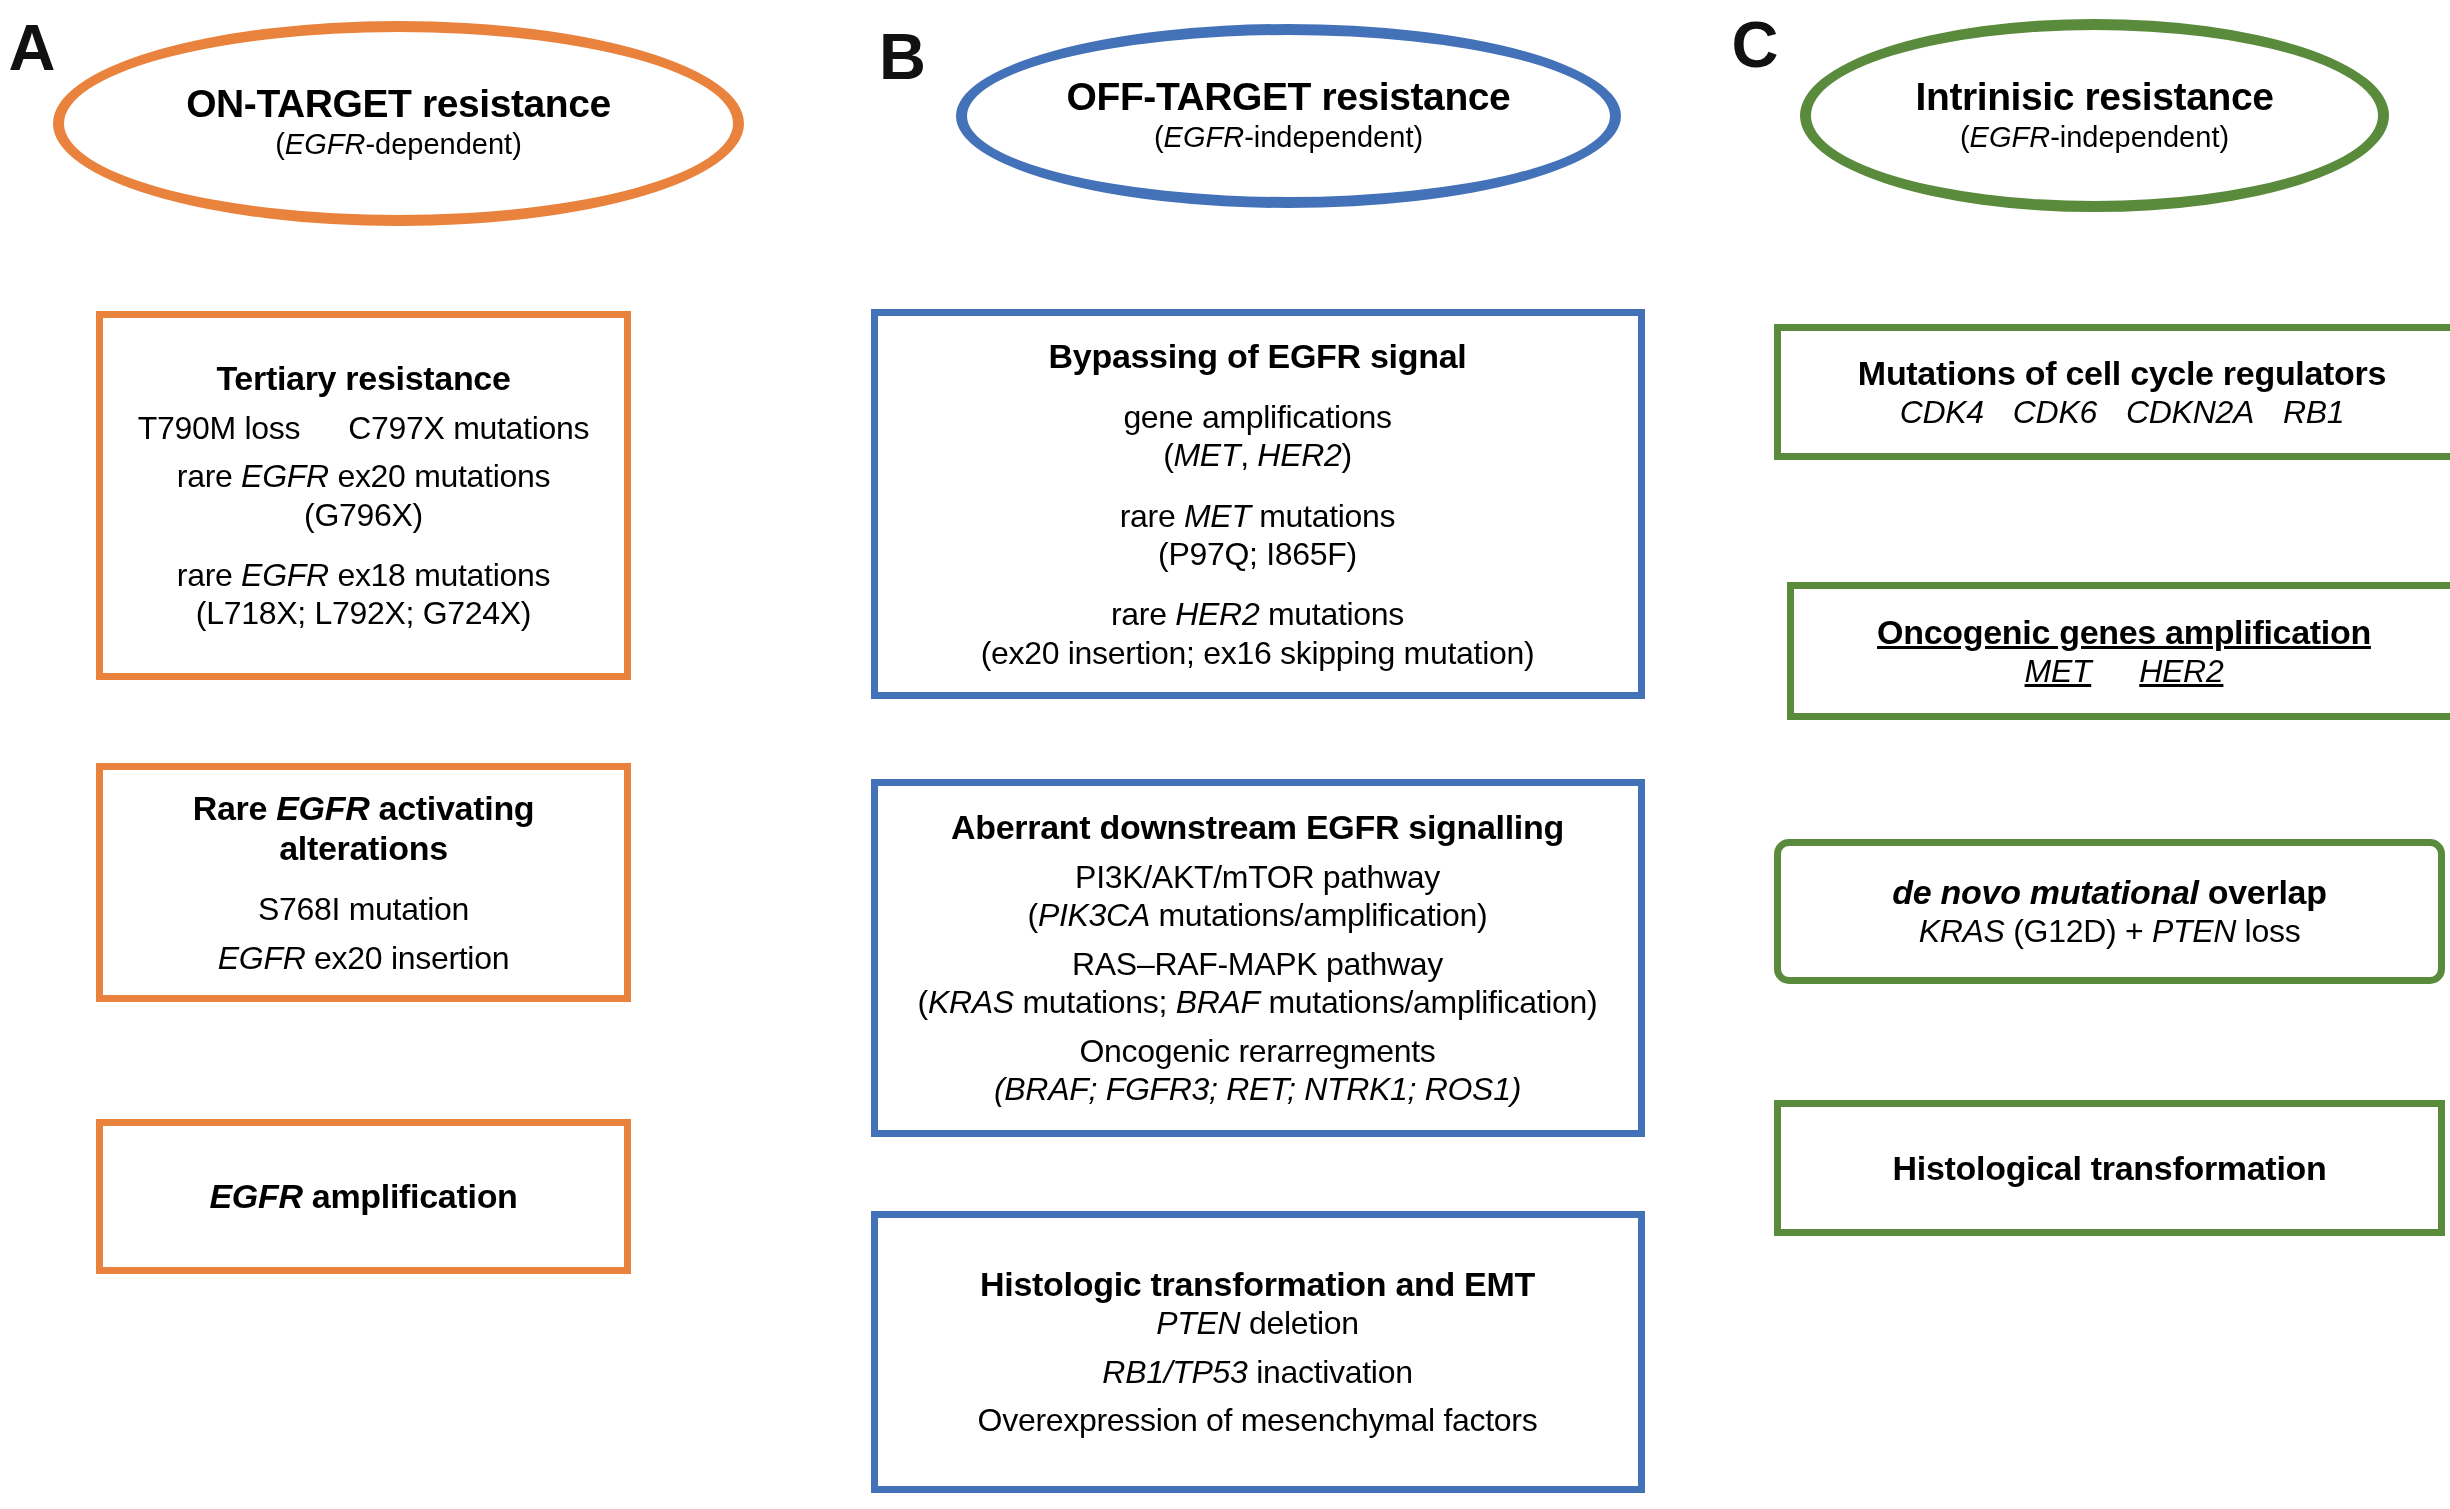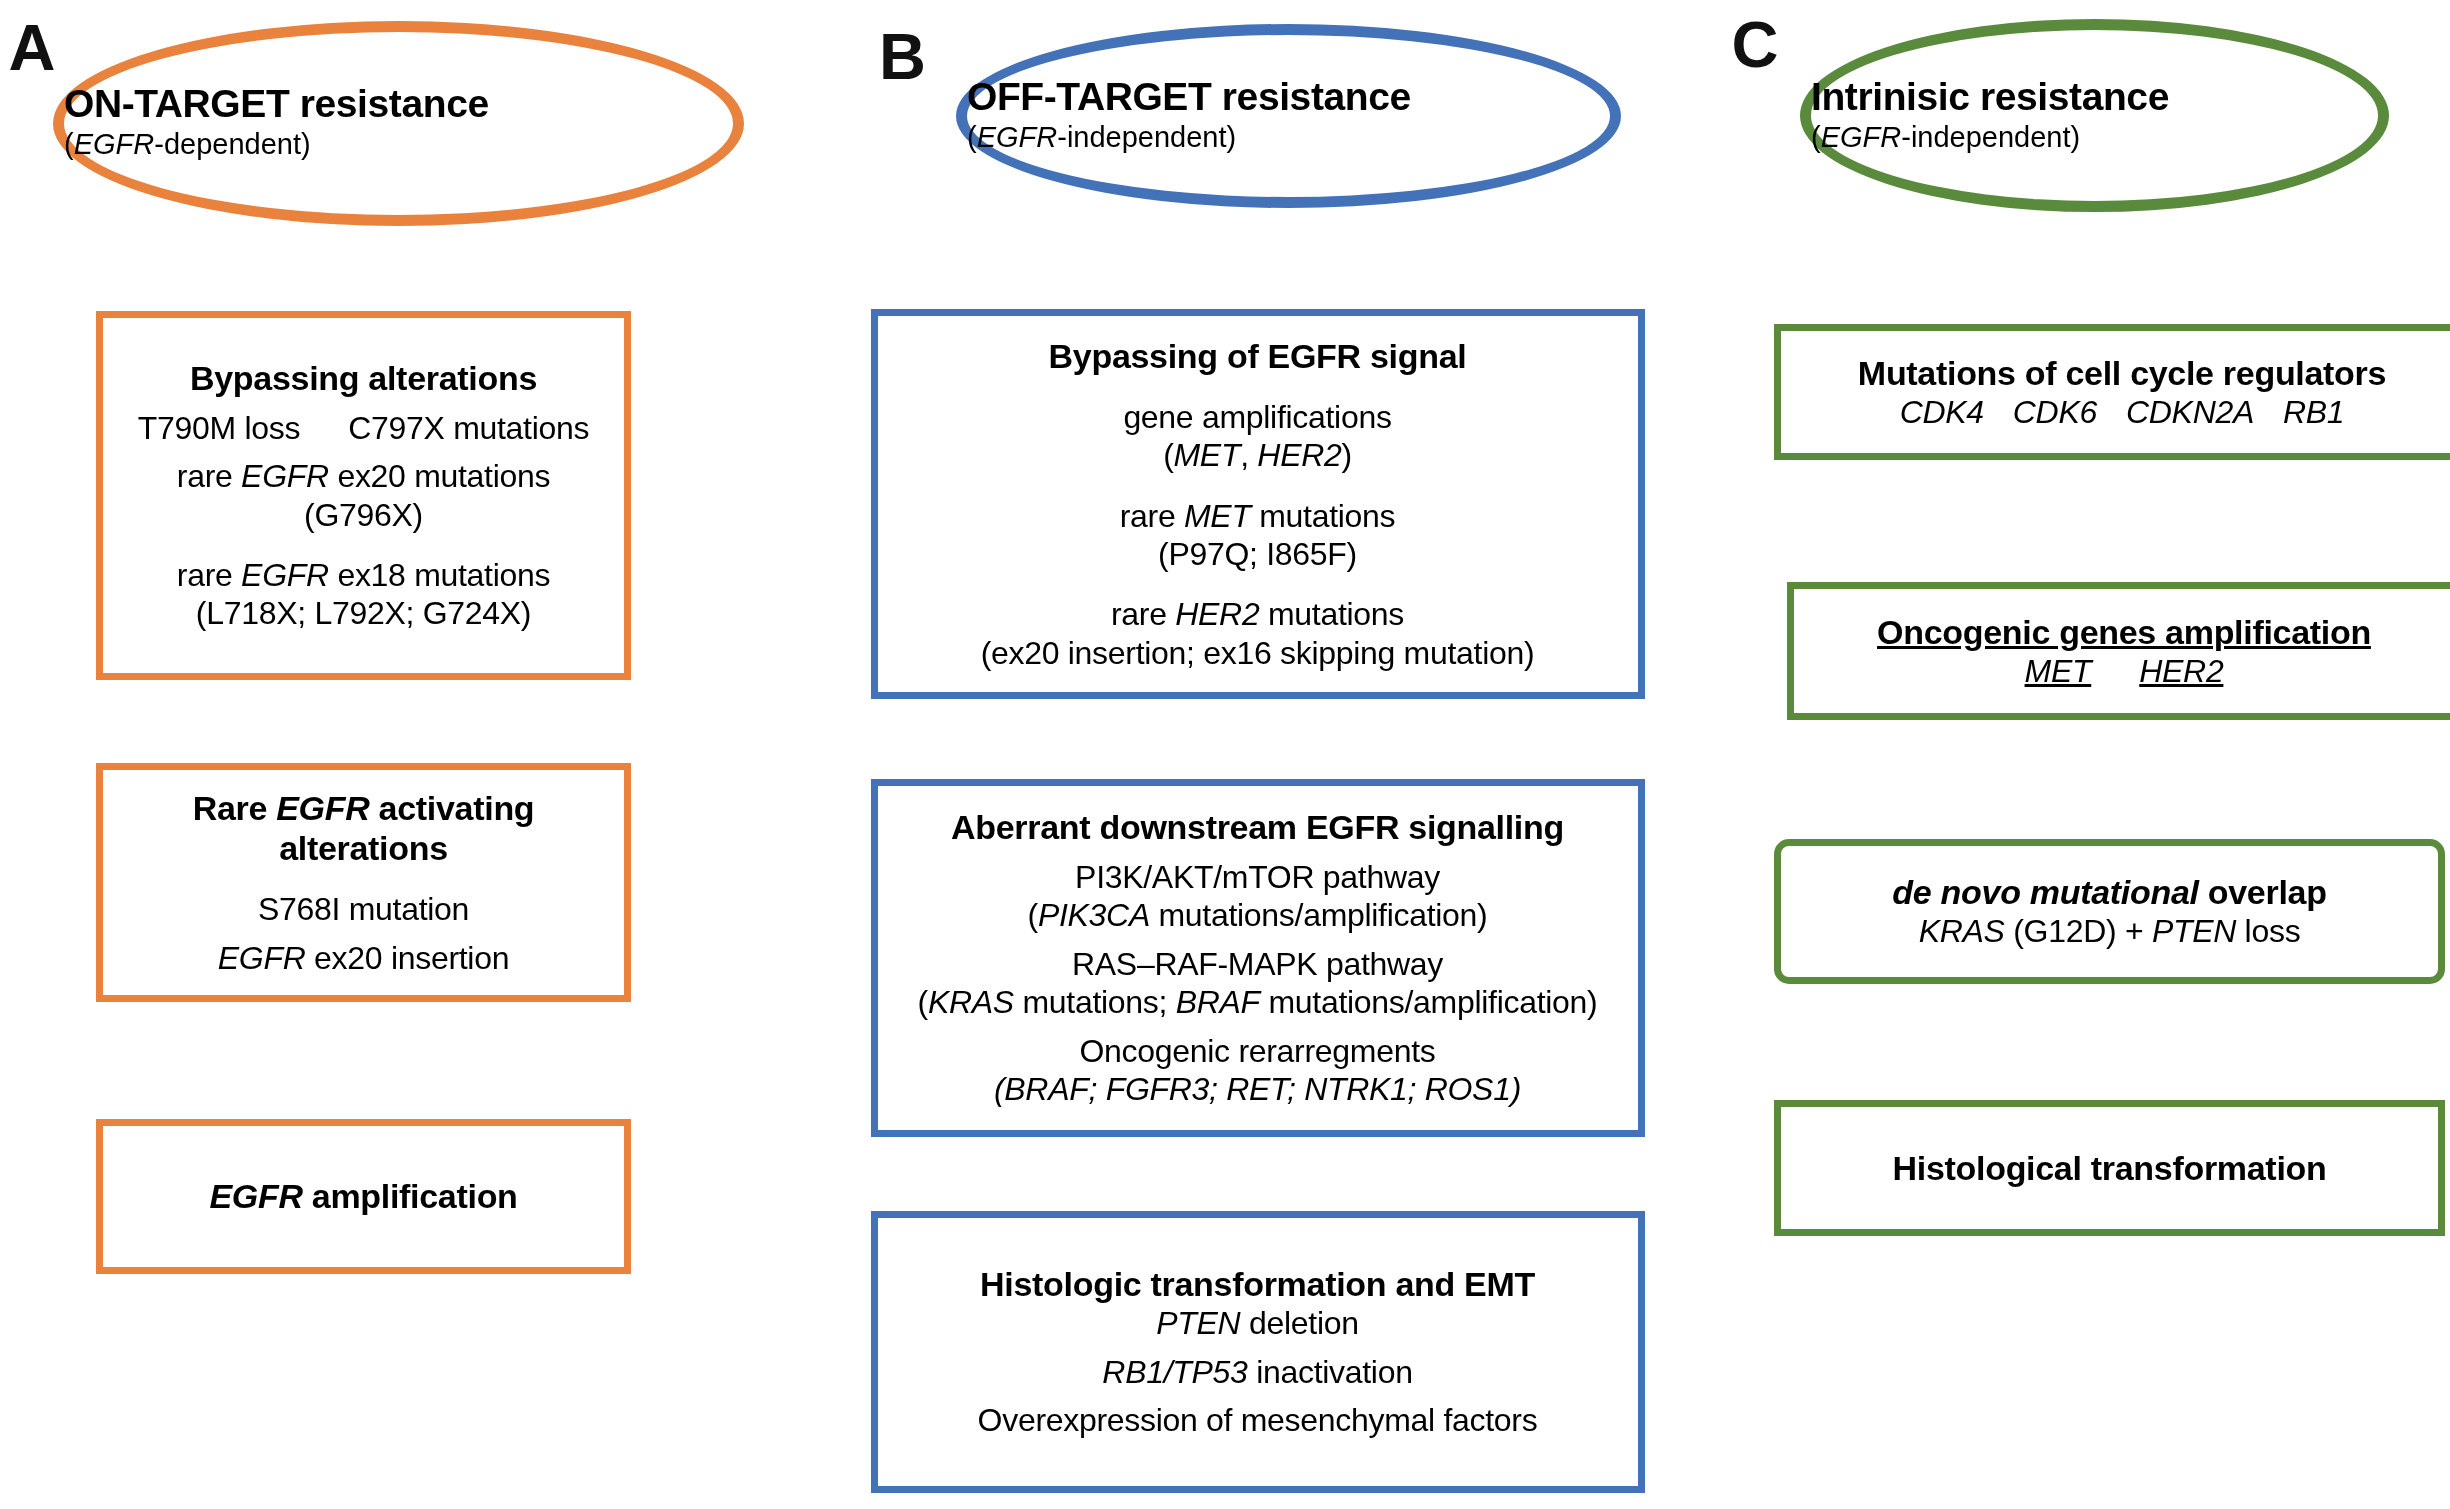--- a/index.html
+++ b/index.html
@@ -35,21 +35,21 @@
     color: #111111;
   }
 
   
   .ellipse {
     position: absolute;
     box-sizing: border-box;
     border-radius: 50%;
     display: flex;
     flex-direction: column;
-    align-items: flex-start;
+    align-items: center;
     justify-content: center;
     background: #ffffff;
   }
   .ellipse .e-title {
     font-weight: bold;
     font-size: 39px;
     line-height: 1.05;
     white-space: nowrap;
     letter-spacing: -0.4px;
   }
@@ -105,21 +105,21 @@
 <div class="panel" id="panel-a">
 
   <div class="panel-letter" style="left:8.5px; top:15.4px;">A</div>
 
   <div class="ellipse o-ell" style="left:53px; top:20.5px; width:691px; height:205px;">
     <div class="e-title">ON-TARGET resistance</div>
     <div class="e-sub"><span>(</span><span class="ital">EGFR</span><span>-dependent)</span></div>
   </div>
 
   <div class="box orange" style="left:96px; top:311px; width:535px; height:369px;">
-    <div class="b-title">Bypassing alterations</div>
+    <div class="b-title">Tertiary resistance</div>
     <div class="gap-sm"></div>
     <div class="b-line"><span>T790M loss</span><span class="wide-spacer"></span><span>C797X mutations</span></div>
     <div class="gap-sm"></div>
     <div class="b-line"><span>rare </span><span class="ital">EGFR</span><span> ex20 mutations</span></div>
     <div class="b-line">(G796X)</div>
     <div class="gap-md"></div>
     <div class="b-line"><span>rare </span><span class="ital">EGFR</span><span> ex18 mutations</span></div>
     <div class="b-line">(L718X; L792X; G724X)</div>
   </div>
 

